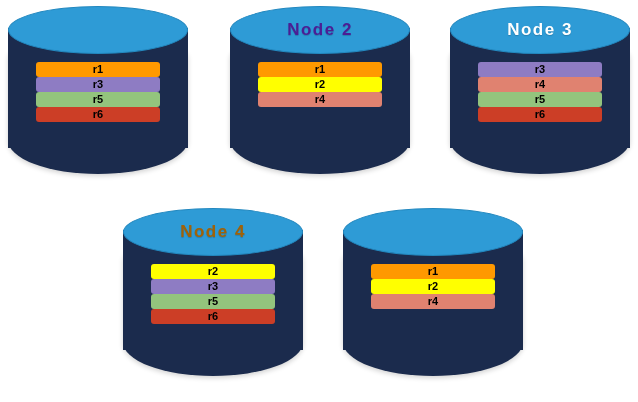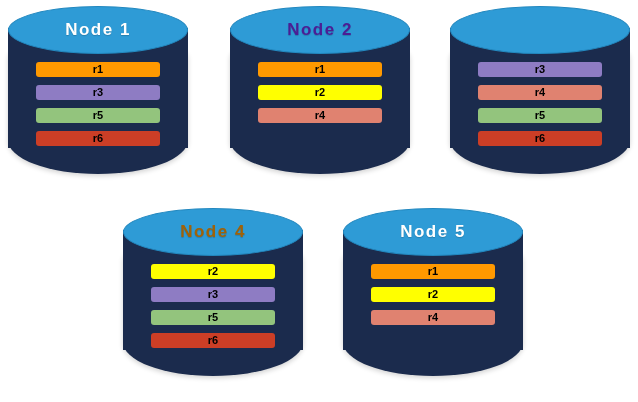--- a/index.html
+++ b/index.html
@@ -71,42 +71,41 @@
   
   .bars {
     position: absolute;
     left: 28px;
     top: 56px;
     width: 124px;
   }
   .bar {
     position: relative;
     height: 15px;
-    margin-bottom: 8px;
+    margin-bottom: 0;
     border-radius: 3px;
     display: flex;
     align-items: center;
     justify-content: center;
     font-size: 11px;
     font-weight: bold;
     color: #000000;
     line-height: 1;
     user-select: none;
   }
   .bar:last-child { margin-bottom: 0; }
 </style>
 </head>
 <body>
 
 <div id="canvas">
     <div class="node" style="left: 8px; top: 6px;">
       <div class="cyl-body" style="background: rgb(27, 43, 77);"></div>
       <div class="cyl-body-rect" style="background: rgb(27, 43, 77);"></div>
       <div class="cyl-top" style="background: rgb(46, 155, 214);"></div>
-      <div class="cyl-label" style="color: rgb(255, 255, 255);">Node  1</div>
       <div class="bars">
         <div class="bar" style="background: rgb(255, 153, 0); color: rgb(0, 0, 0);">r1</div>
         <div class="bar" style="background: rgb(142, 124, 195); color: rgb(0, 0, 0);">r3</div>
         <div class="bar" style="background: rgb(147, 196, 125); color: rgb(0, 0, 0);">r5</div>
         <div class="bar" style="background: rgb(204, 62, 38); color: rgb(0, 0, 0);">r6</div>
       </div>
     </div>
     <div class="node" style="left: 230px; top: 6px;">
       <div class="cyl-body" style="background: rgb(27, 43, 77);"></div>
       <div class="cyl-body-rect" style="background: rgb(27, 43, 77);"></div>
@@ -115,20 +114,21 @@
       <div class="bars">
         <div class="bar" style="background: rgb(255, 153, 0); color: rgb(0, 0, 0);">r1</div>
         <div class="bar" style="background: rgb(255, 255, 0); color: rgb(0, 0, 0);">r2</div>
         <div class="bar" style="background: rgb(224, 130, 112); color: rgb(0, 0, 0);">r4</div>
       </div>
     </div>
     <div class="node" style="left: 450px; top: 6px;">
       <div class="cyl-body" style="background: rgb(27, 43, 77);"></div>
       <div class="cyl-body-rect" style="background: rgb(27, 43, 77);"></div>
       <div class="cyl-top" style="background: rgb(46, 155, 214);"></div>
+      <div class="cyl-label" style="color: rgb(255, 255, 255);">Node  3</div>
       <div class="bars">
         <div class="bar" style="background: rgb(142, 124, 195); color: rgb(0, 0, 0);">r3</div>
         <div class="bar" style="background: rgb(224, 130, 112); color: rgb(0, 0, 0);">r4</div>
         <div class="bar" style="background: rgb(147, 196, 125); color: rgb(0, 0, 0);">r5</div>
         <div class="bar" style="background: rgb(204, 62, 38); color: rgb(0, 0, 0);">r6</div>
       </div>
     </div>
     <div class="node" style="left: 123px; top: 208px;">
       <div class="cyl-body" style="background: rgb(27, 43, 77);"></div>
       <div class="cyl-body-rect" style="background: rgb(27, 43, 77);"></div>
@@ -138,20 +138,19 @@
         <div class="bar" style="background: rgb(255, 255, 0); color: rgb(0, 0, 0);">r2</div>
         <div class="bar" style="background: rgb(142, 124, 195); color: rgb(0, 0, 0);">r3</div>
         <div class="bar" style="background: rgb(147, 196, 125); color: rgb(0, 0, 0);">r5</div>
         <div class="bar" style="background: rgb(204, 62, 38); color: rgb(0, 0, 0);">r6</div>
       </div>
     </div>
     <div class="node" style="left: 343px; top: 208px;">
       <div class="cyl-body" style="background: rgb(27, 43, 77);"></div>
       <div class="cyl-body-rect" style="background: rgb(27, 43, 77);"></div>
       <div class="cyl-top" style="background: rgb(46, 155, 214);"></div>
-      <div class="cyl-label" style="color: rgb(255, 255, 255);">Node  5</div>
       <div class="bars">
         <div class="bar" style="background: rgb(255, 153, 0); color: rgb(0, 0, 0);">r1</div>
         <div class="bar" style="background: rgb(255, 255, 0); color: rgb(0, 0, 0);">r2</div>
         <div class="bar" style="background: rgb(224, 130, 112); color: rgb(0, 0, 0);">r4</div>
       </div>
     </div>
   </div>
 
 </body></html>

